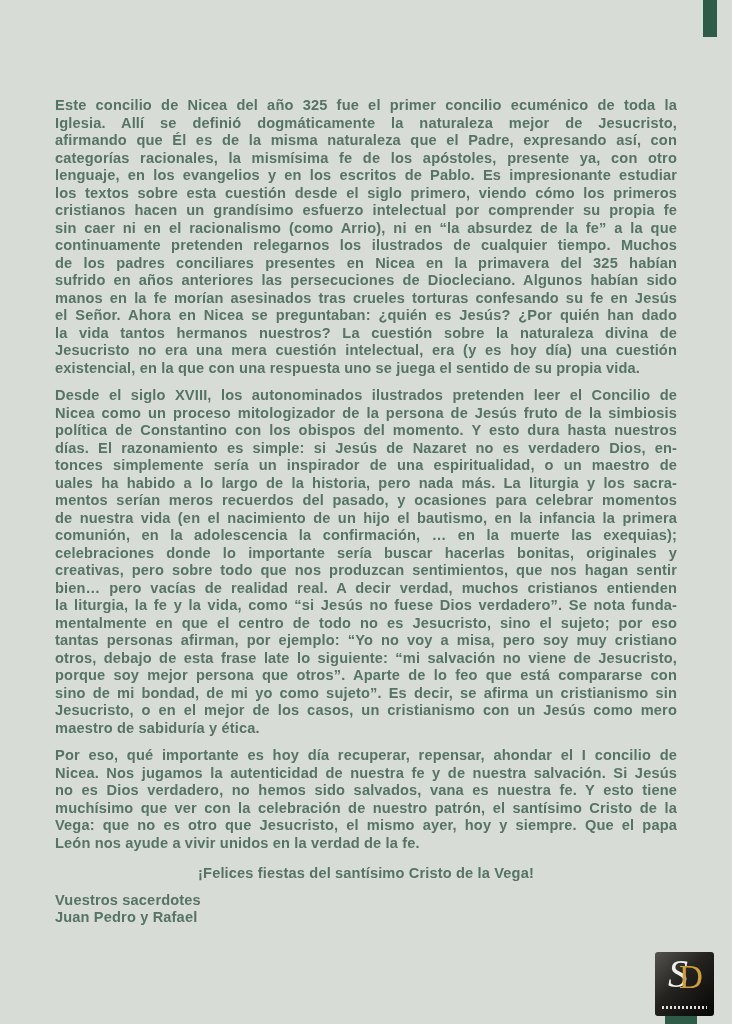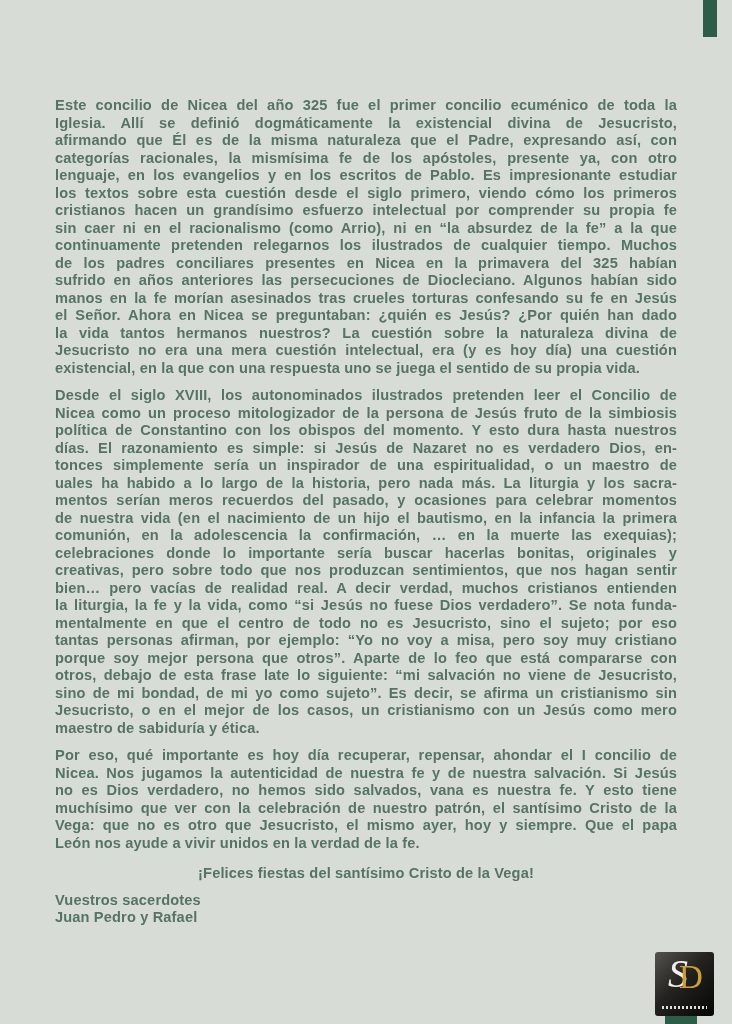--- a/index.html
+++ b/index.html
@@ -60,21 +60,21 @@
 <body>
 
 <div class="page">
 
   <div class="top-accent"></div>
 
   <div class="text-block">
     <div id="paragraphs">
         <div class="paragraph">
           <div class="line">Este concilio de Nicea del año 325 fue el primer concilio ecuménico de toda la</div>
-          <div class="line">Iglesia. Allí se definió dogmáticamente la existencial divina de Jesucristo,</div>
+          <div class="line">Iglesia. Allí se definió dogmáticamente la naturaleza mejor de Jesucristo,</div>
           <div class="line">afirmando que Él es de la misma naturaleza que el Padre, expresando así, con</div>
           <div class="line">categorías racionales, la mismísima fe de los apóstoles, presente ya, con otro</div>
           <div class="line">lenguaje, en los evangelios y en los escritos de Pablo. Es impresionante estudiar</div>
           <div class="line">los textos sobre esta cuestión desde el siglo primero, viendo cómo los primeros</div>
           <div class="line">cristianos hacen un grandísimo esfuerzo intelectual por comprender su propia fe</div>
           <div class="line">sin caer ni en el racionalismo (como Arrio), ni en “la absurdez de la fe” a la que</div>
           <div class="line">continuamente pretenden relegarnos los ilustrados de cualquier tiempo. Muchos</div>
           <div class="line">de los padres conciliares presentes en Nicea en la primavera del 325 habían</div>
           <div class="line">sufrido en años anteriores las persecuciones de Diocleciano. Algunos habían sido</div>
           <div class="line">manos en la fe morían asesinados tras crueles torturas confesando su fe en Jesús</div>
@@ -92,22 +92,22 @@
           <div class="line">uales ha habido a lo largo de la historia, pero nada más. La liturgia y los sacra-</div>
           <div class="line">mentos serían meros recuerdos del pasado, y ocasiones para celebrar momentos</div>
           <div class="line">de nuestra vida (en el nacimiento de un hijo el bautismo, en la infancia la primera</div>
           <div class="line">comunión, en la adolescencia la confirmación, … en la muerte las exequias);</div>
           <div class="line">celebraciones donde lo importante sería buscar hacerlas bonitas, originales y</div>
           <div class="line">creativas, pero sobre todo que nos produzcan sentimientos, que nos hagan sentir</div>
           <div class="line">bien… pero vacías de realidad real. A decir verdad, muchos cristianos entienden</div>
           <div class="line">la liturgia, la fe y la vida, como “si Jesús no fuese Dios verdadero”. Se nota funda-</div>
           <div class="line">mentalmente en que el centro de todo no es Jesucristo, sino el sujeto; por eso</div>
           <div class="line">tantas personas afirman, por ejemplo: “Yo no voy a misa, pero soy muy cristiano</div>
+          <div class="line">otros, debajo de esta frase late lo siguiente: “mi salvación no viene de Jesucristo,</div>
           <div class="line">porque soy mejor persona que otros”. Aparte de lo feo que está compararse con</div>
-          <div class="line">otros, debajo de esta frase late lo siguiente: “mi salvación no viene de Jesucristo,</div>
           <div class="line">sino de mi bondad, de mi yo como sujeto”. Es decir, se afirma un cristianismo sin</div>
           <div class="line">Jesucristo, o en el mejor de los casos, un cristianismo con un Jesús como mero</div>
           <div class="line last">maestro de sabiduría y ética.</div>
         </div>
         <div class="paragraph">
           <div class="line">Por eso, qué importante es hoy día recuperar, repensar, ahondar el I concilio de</div>
           <div class="line">Nicea. Nos jugamos la autenticidad de nuestra fe y de nuestra salvación. Si Jesús</div>
           <div class="line">no es Dios verdadero, no hemos sido salvados, vana es nuestra fe. Y esto tiene</div>
           <div class="line">muchísimo que ver con la celebración de nuestro patrón, el santísimo Cristo de la</div>
           <div class="line">Vega: que no es otro que Jesucristo, el mismo ayer, hoy y siempre. Que el papa</div>

